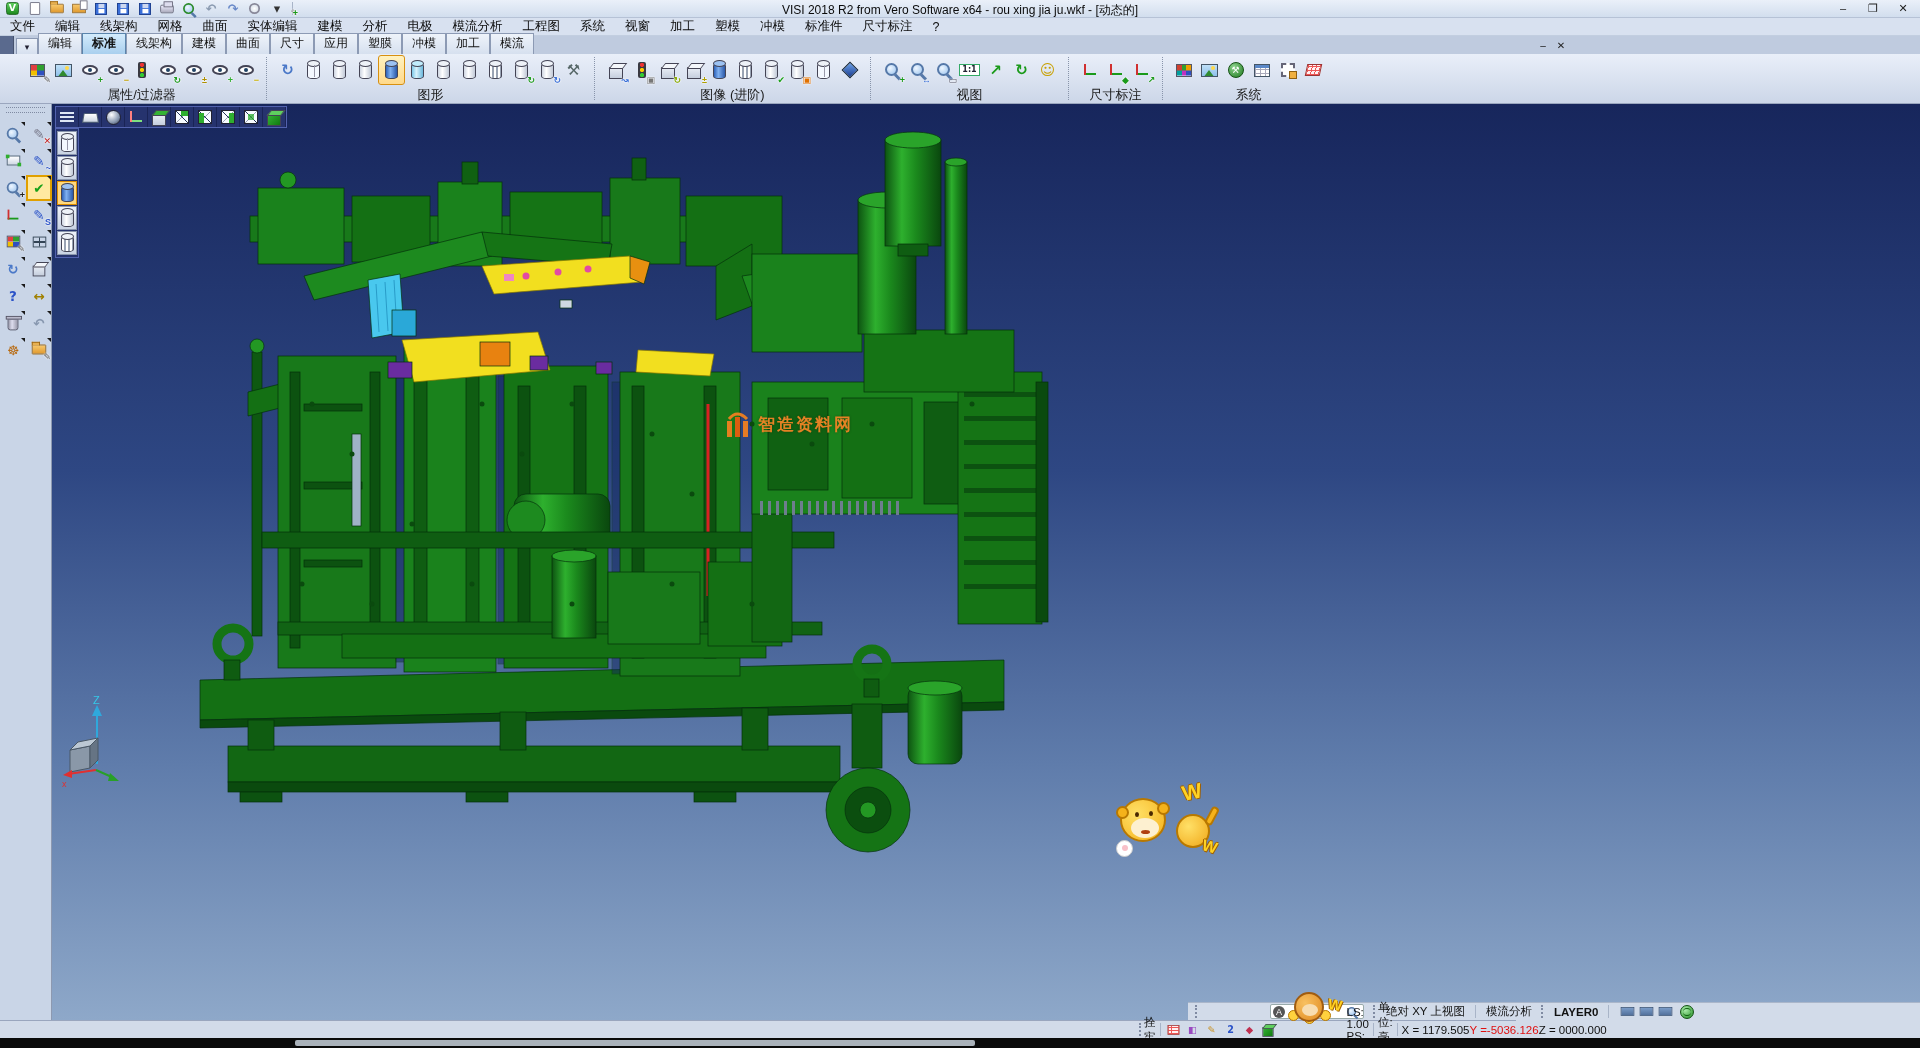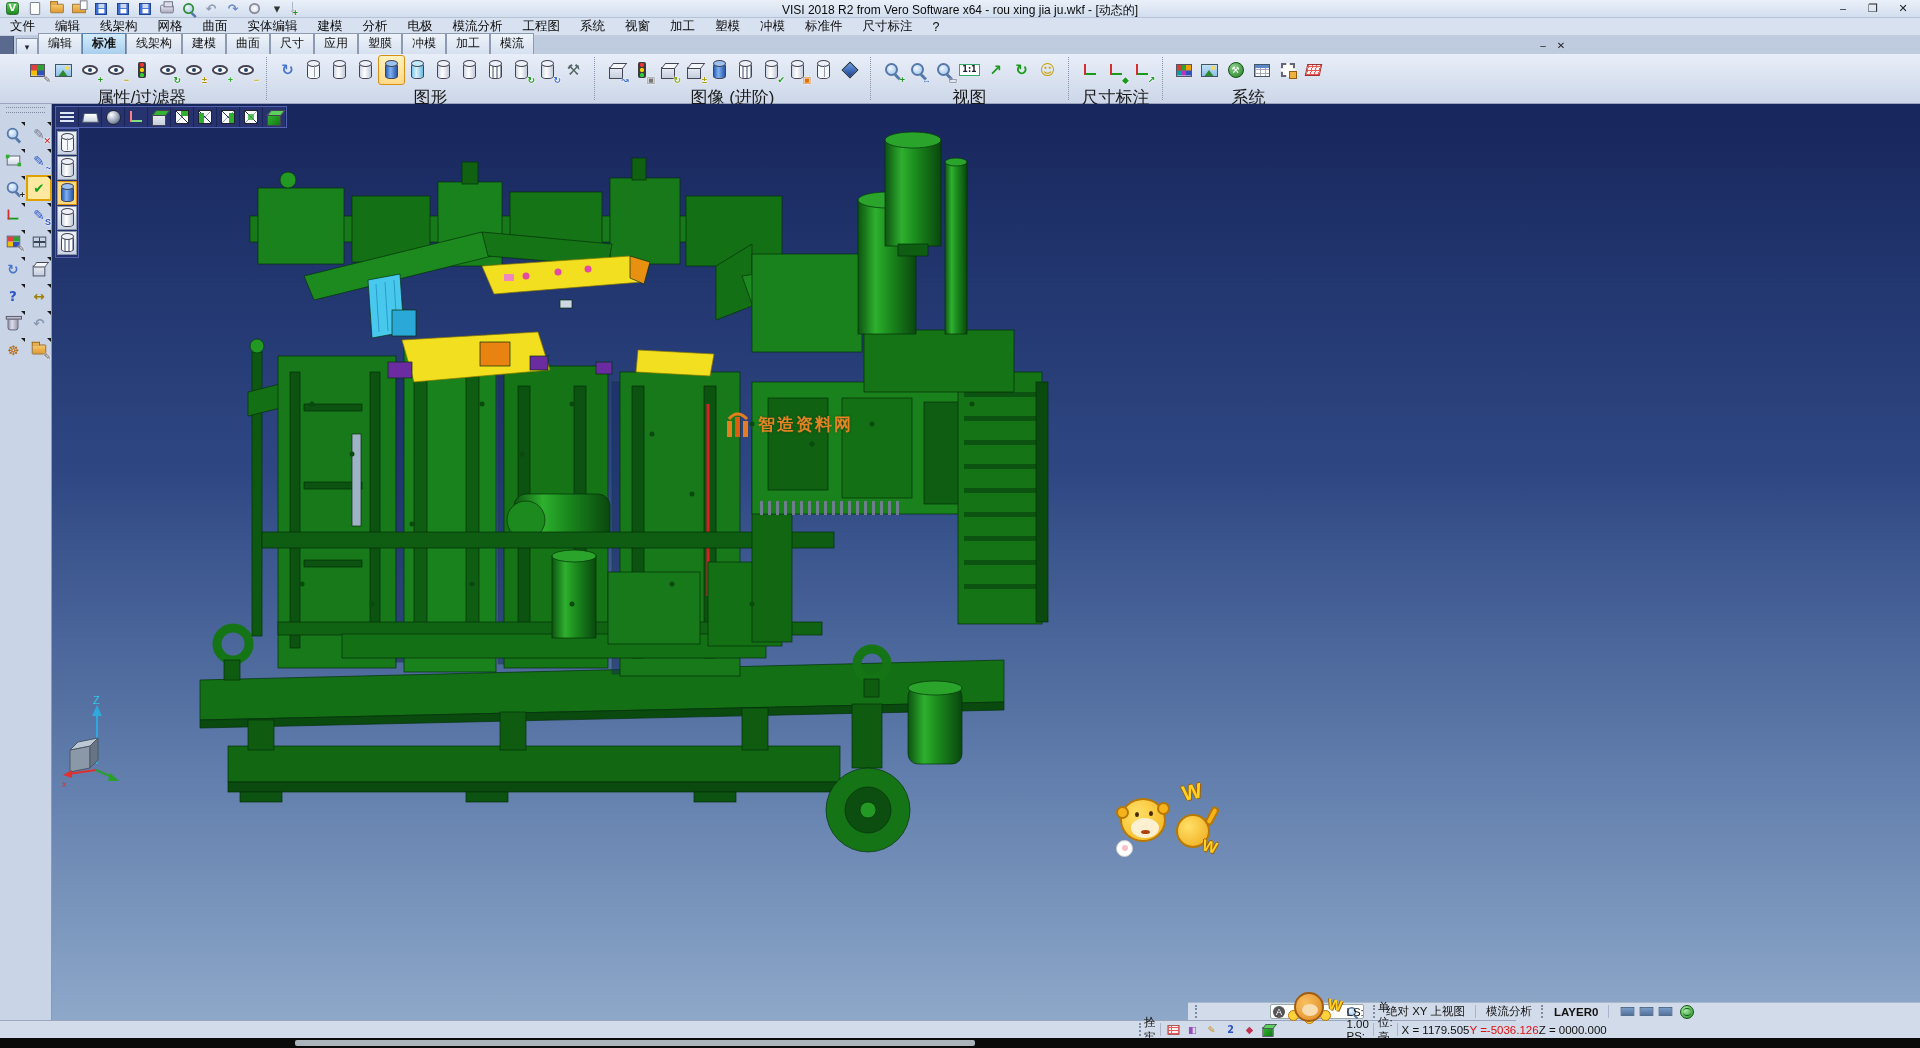--- a/index.html
+++ b/index.html
@@ -21,21 +21,21 @@
   .tab-drop{width:22px;height:16px;display:flex;align-items:center;justify-content:center;font-size:9px;color:#223;background:linear-gradient(#eef3fa,#d6e0ef);border:1px solid #8c9ab4;border-bottom:none;margin-left:2px}
   .tab{padding:1px 9px 2px;border:1px solid #8c9ab4;border-bottom:none;background:linear-gradient(#eef3fa,#d6e0ef);font-size:12px;white-space:nowrap}
   .tab.active{background:linear-gradient(#d3ebfc,#a9cfee);font-weight:bold;border-color:#5a84ac}
   .doc-ctl{position:absolute;right:352px;top:2px;display:flex;gap:4px}
   .doc-ctl .wbtn{width:14px;height:14px;font-size:10px}
 
   
   .ribbon{position:absolute;left:0;top:54px;width:1920px;height:50px;background:linear-gradient(#e9eff9,#ccd6e8);border-bottom:1px solid #9aa6be;display:flex;align-items:stretch;padding-left:20px}
   .rgroup{display:flex;flex-direction:column;align-items:center;padding:2px 5px 0}
   .ricons{display:flex;gap:1px;height:32px;align-items:center}
-  .rlabel{font-size:17px;color:#1a1a1a;padding-top:2px;white-space:nowrap}
+  .rlabel{font-size:13px;color:#1a1a1a;padding-top:2px;white-space:nowrap}
   .gsep{border-left:1px dotted #8894aa;margin:3px 3px;width:0}
   .tbi{width:25px;height:28px;display:flex;align-items:center;justify-content:center;position:relative;border-radius:2px}
   .tbi.active{background:linear-gradient(#fff2c0,#ffd98a);outline:1px solid #d89010}
   .badge{position:absolute;right:-1px;bottom:-1px;font-size:9px;font-weight:bold;color:#444;text-shadow:0 0 2px #fff,0 0 2px #fff;pointer-events:none}
 
   
   .mi{width:20px;height:20px;display:flex;align-items:center;justify-content:center;position:relative;font-size:15px;line-height:1}
   .mi.glyph{font-weight:bold;font-family:"DejaVu Sans",sans-serif}
   .mi-visi{width:15px;height:15px;background:linear-gradient(#5fd05f,#1e8a1e);border:1px solid #0d5a0d;border-radius:3px;color:#fff;font-weight:bold;font-size:11px}
   .mi-page{width:12px;height:15px;background:#fff;border:1px solid #667;border-radius:1px}

